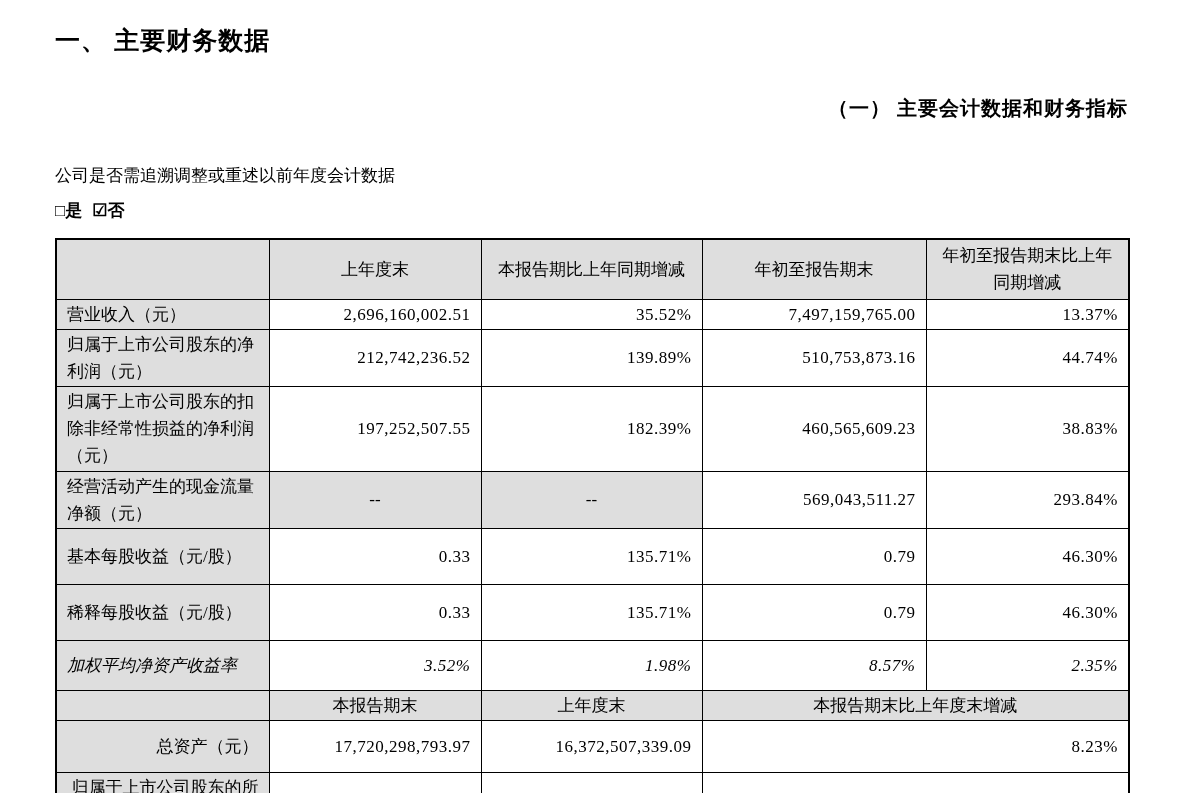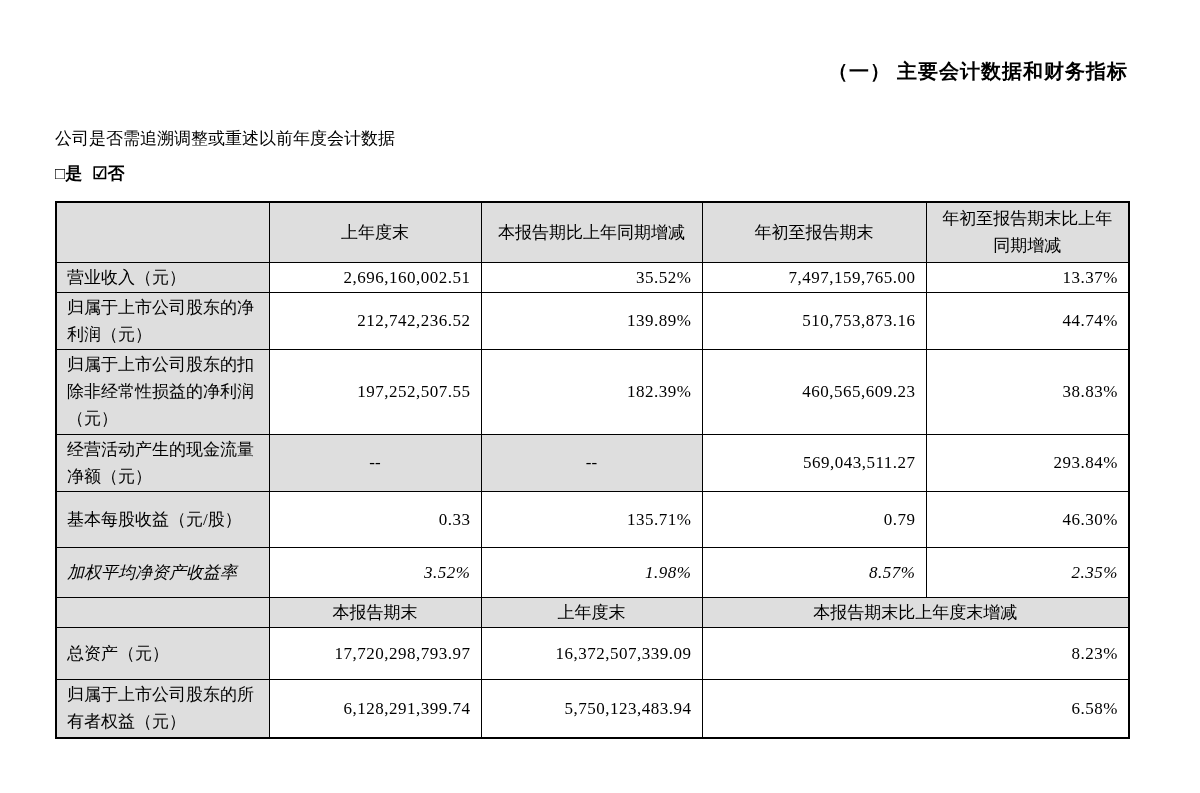--- a/index.html
+++ b/index.html
@@ -38,27 +38,28 @@
   .c { text-align: center; }
   .r { text-align: right; letter-spacing: 0.5px; }
   .l { text-align: left; }
 
   tr.hdr1 td { height: 60px; }
   tr.r-single td { height: 30px; }
   tr.r-two td { height: 56px; }
   tr.r-three td { height: 76px; }
   tr.r-short td { height: 50px; font-style: italic; }
   tr.hdr2 td { height: 28px; }
-  tr.r-bot td { height: 52px; }
+  tr.r-bot td { height: 52px; text-align: right; }
 </style>
 </head>
 <body>
 
 <div class="doc">
 
+  <h1 class="sec">一、 主要财务数据</h1>
 
   <h2 class="subsec">（一） 主要会计数据和财务指标</h2>
 
   <p class="q">公司是否需追溯调整或重述以前年度会计数据</p>
 
   <p class="cb"><span>□是</span><span>☑否</span></p>
 
   <table class="fin">
     <colgroup>
       <col style="width:213px">
@@ -110,20 +111,27 @@
     </tr>
 
     <tr class="r-two">
       <td class="shade l">基本每股收益（元/股）</td>
       <td class="r">0.33</td>
       <td class="r">135.71%</td>
       <td class="r">0.79</td>
       <td class="r">46.30%</td>
     </tr>
 
+    <tr class="r-two">
+      <td class="shade l">稀释每股收益（元/股）</td>
+      <td class="r">0.33</td>
+      <td class="r">135.71%</td>
+      <td class="r">0.79</td>
+      <td class="r">46.30%</td>
+    </tr>
 
     <tr class="r-short">
       <td class="shade l">加权平均净资产收益率</td>
       <td class="r">3.52%</td>
       <td class="r">1.98%</td>
       <td class="r">8.57%</td>
       <td class="r">2.35%</td>
     </tr>
 
     <tr class="hdr2">

